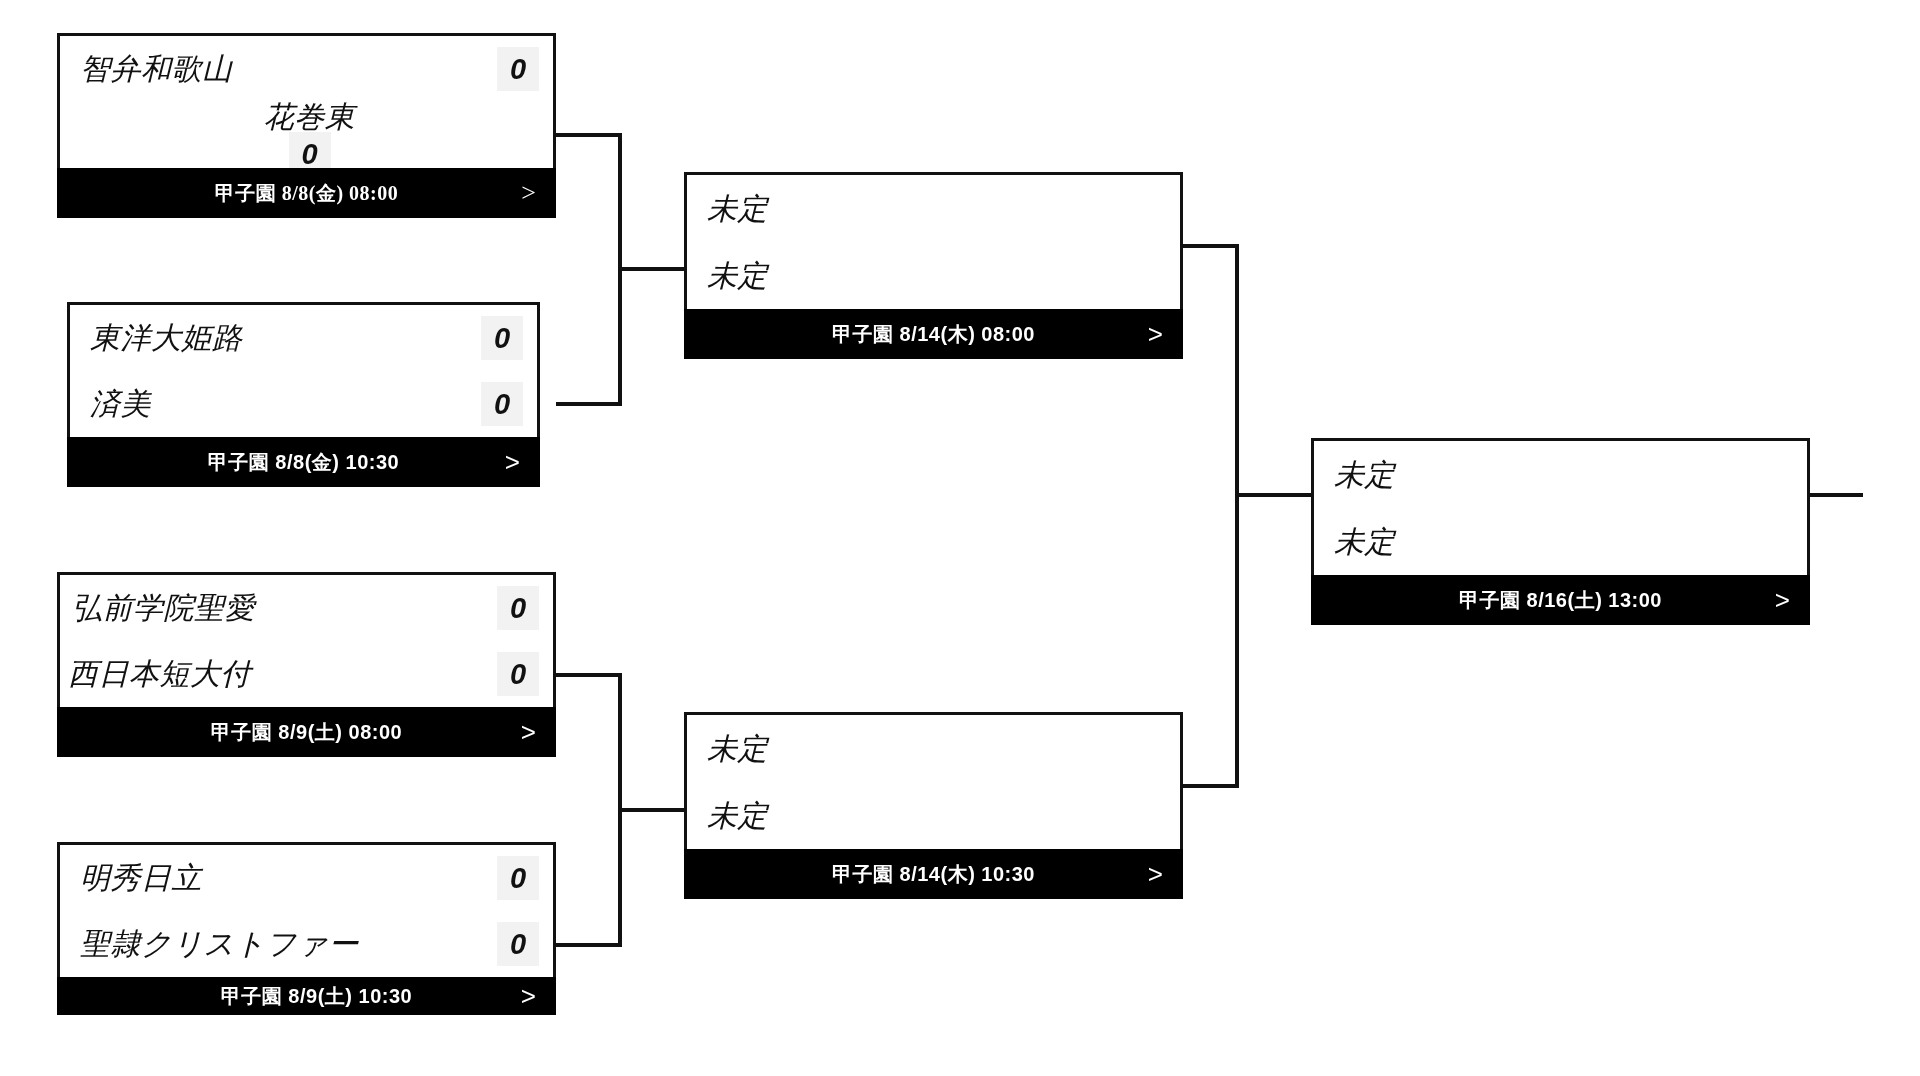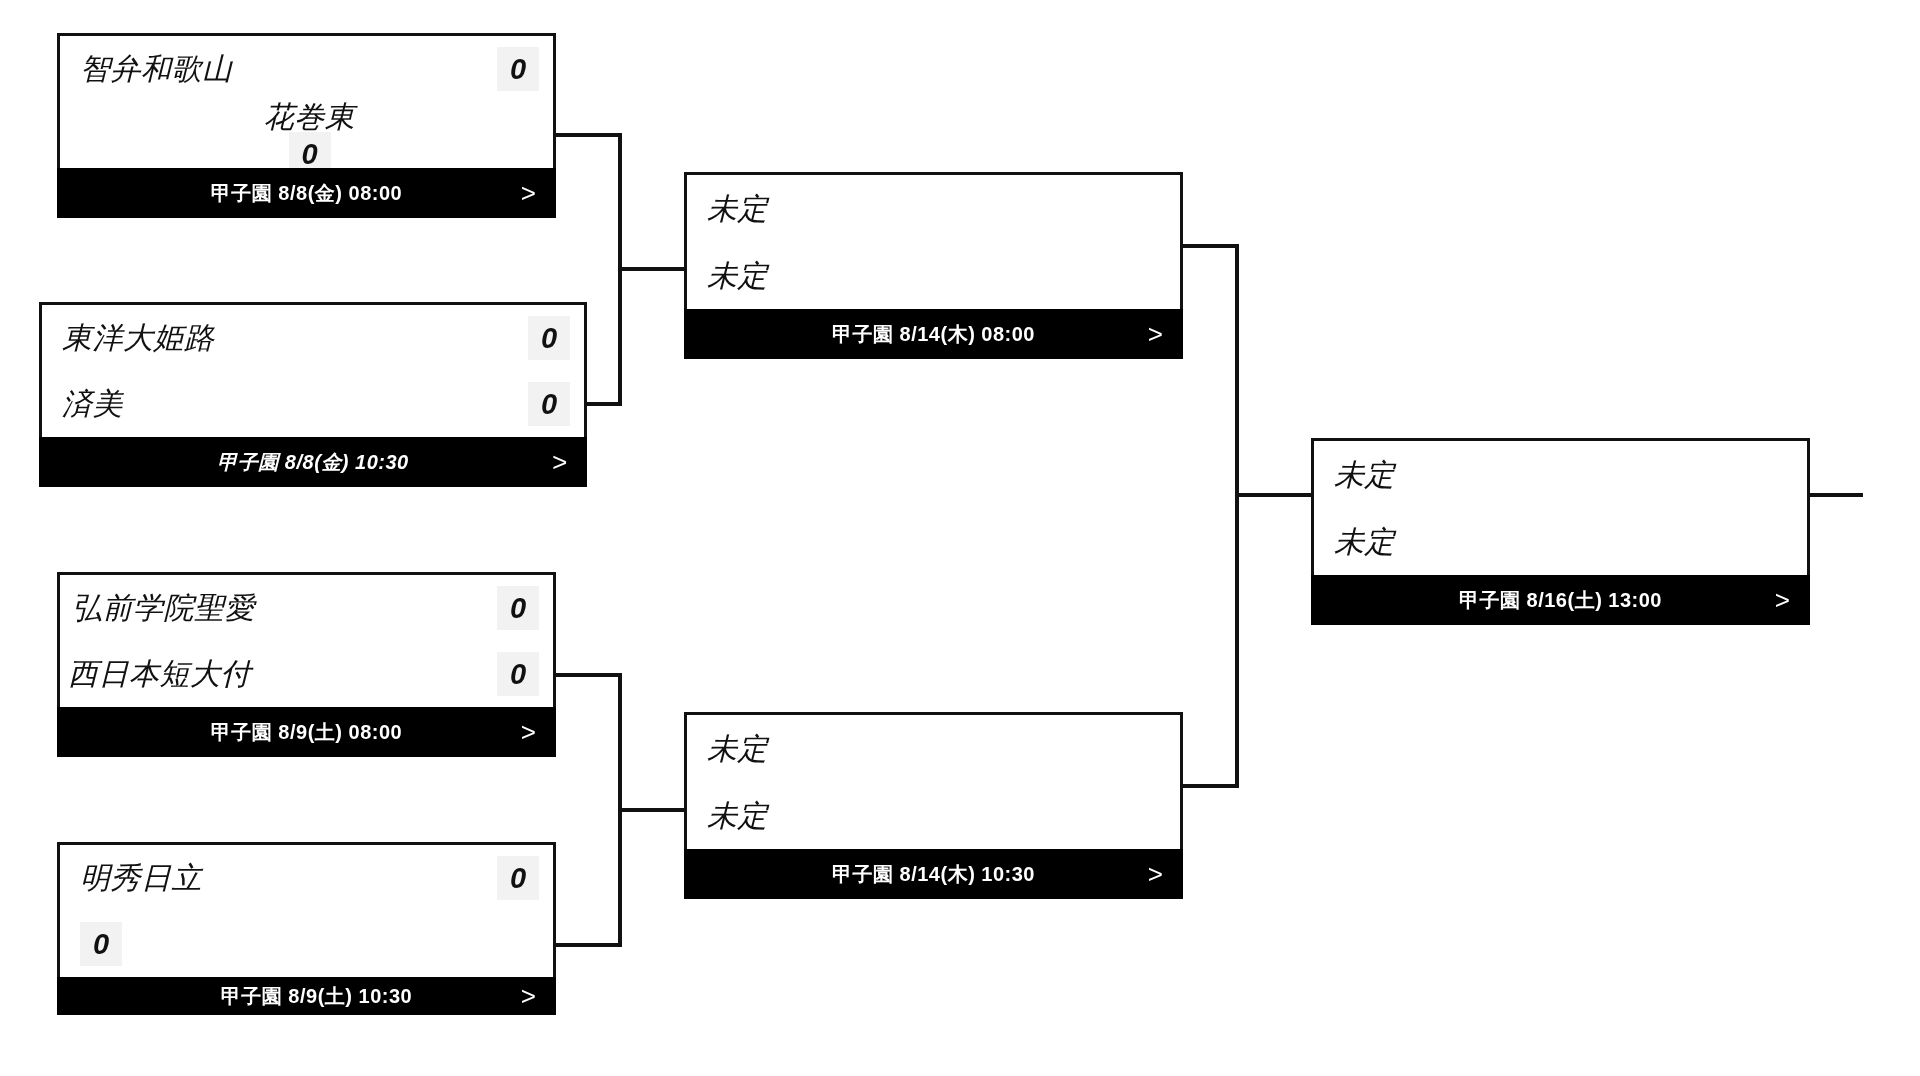--- a/index.html
+++ b/index.html
@@ -126,38 +126,38 @@
     <div class="match-body">
       <div class="team-row" style="height:66px;">
         <span class="team-name">智弁和歌山</span>
         <span class="team-score">0</span>
       </div>
       <div class="team-row" style="height:66px;flex-direction:column;">
         <span class="team-name">花巻東</span>
         <span class="team-score">0</span>
       </div>
     </div>
-    <div class="match-footer" style="height:50px; margin-left:-3px; margin-right:-3px; width:calc(100% + 6px);">
+    <div class="match-footer" style="height:50px; margin-left:-3px; margin-right:-3px; width:calc(100% + 6px);font-family:Liberation Serif, serif;">
       <span class="footer-text">甲子園 8/8(金) 08:00</span>
       <span class="footer-chevron">&gt;</span>
     </div>
   </div>
 
-  <div class="match" style="left:39px; top:302px; width:548px;">
+  <div class="match" style="left:67px; top:302px; width:473px;">
     <div class="match-body">
       <div class="team-row" style="height:66px;">
         <span class="team-name">東洋大姫路</span>
         <span class="team-score">0</span>
       </div>
       <div class="team-row" style="height:66px;">
         <span class="team-name">済美</span>
         <span class="team-score">0</span>
       </div>
     </div>
-    <div class="match-footer" style="height:50px; margin-left:-3px; margin-right:-3px; width:calc(100% + 6px);font-style:italic;">
+    <div class="match-footer" style="height:50px; margin-left:-3px; margin-right:-3px; width:calc(100% + 6px);">
       <span class="footer-text">甲子園 8/8(金) 10:30</span>
       <span class="footer-chevron">&gt;</span>
     </div>
   </div>
 
   <div class="match" style="left:57px; top:572px; width:499px;">
     <div class="match-body">
       <div class="team-row" style="height:66px;padding-left:12px;">
         <span class="team-name">弘前学院聖愛</span>
         <span class="team-score">0</span>
@@ -173,20 +173,21 @@
     </div>
   </div>
 
   <div class="match" style="left:57px; top:842px; width:499px;">
     <div class="match-body">
       <div class="team-row" style="height:66px;">
         <span class="team-name">明秀日立</span>
         <span class="team-score">0</span>
       </div>
       <div class="team-row" style="height:66px;">
+        <span class="team-name">聖隷クリストファー</span>
         <span class="team-score">0</span>
       </div>
     </div>
     <div class="match-footer" style="height:38px; margin-left:-3px; margin-right:-3px; width:calc(100% + 6px);padding-left:20px;">
       <span class="footer-text">甲子園 8/9(土) 10:30</span>
       <span class="footer-chevron">&gt;</span>
     </div>
   </div>
 
   <div class="match" style="left:684px; top:172px; width:499px;">

